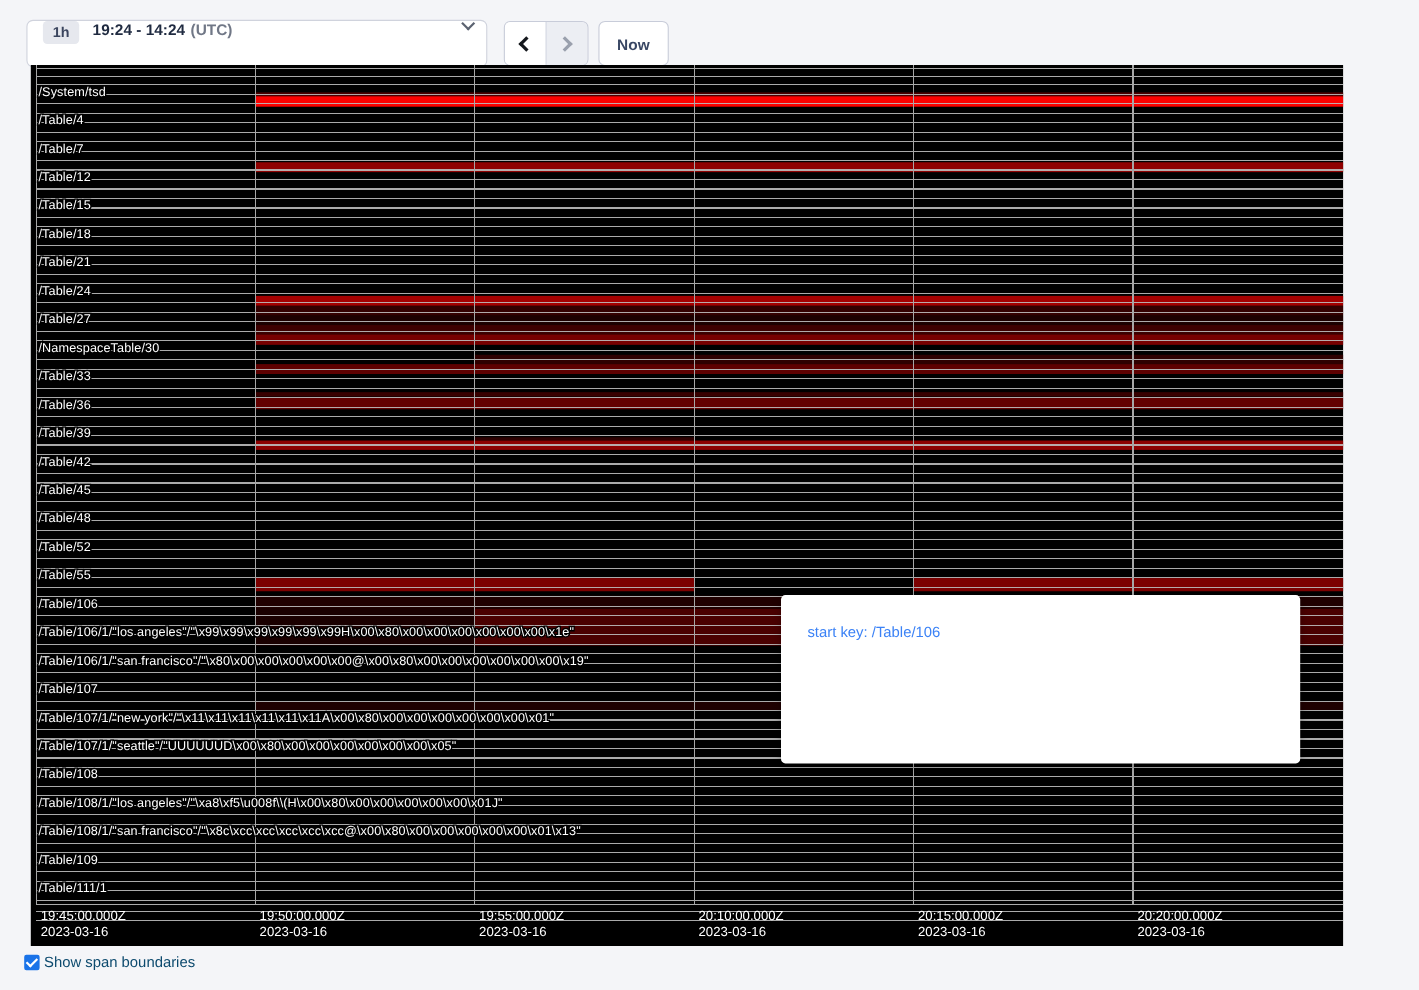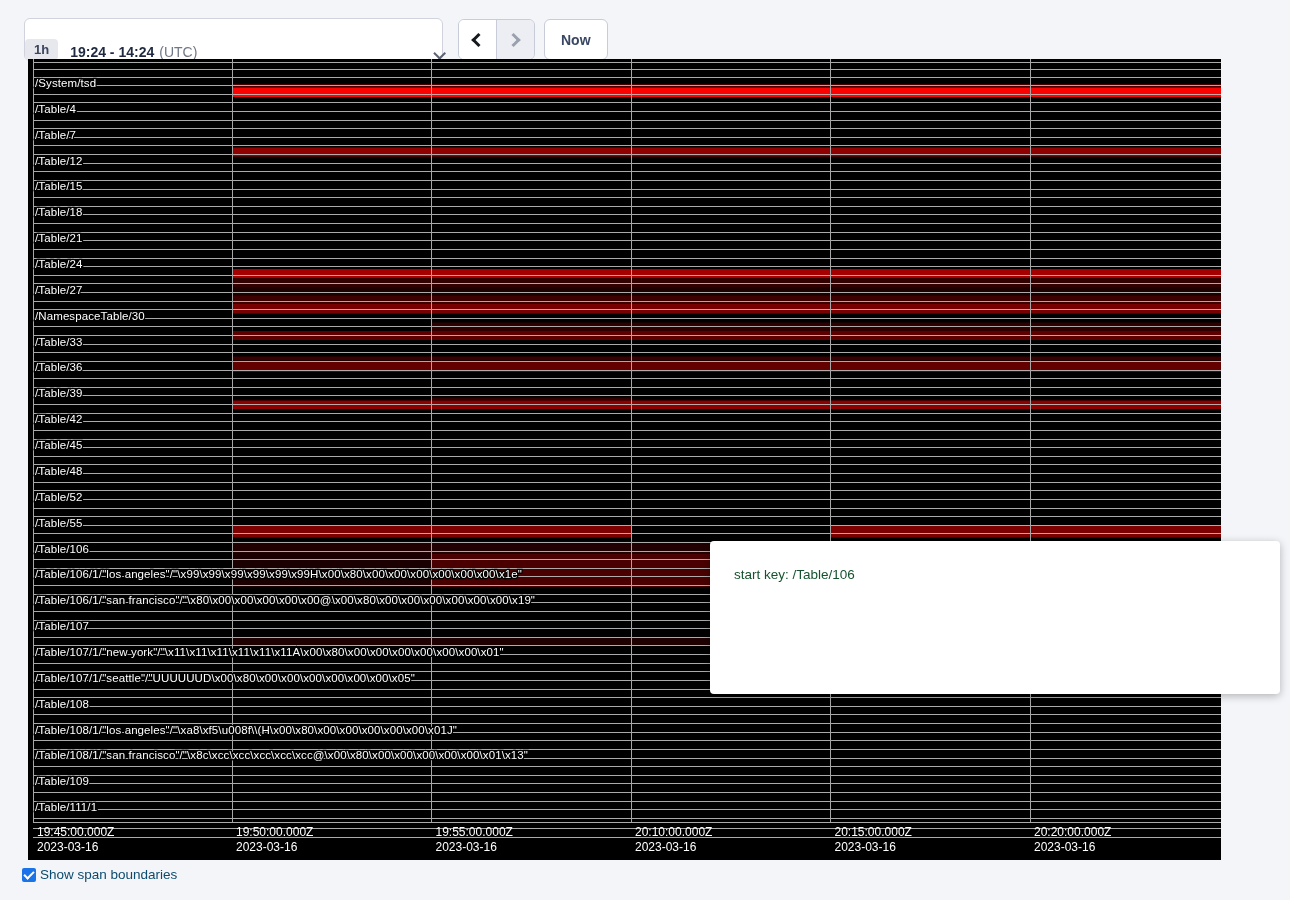--- a/index.html
+++ b/index.html
@@ -3,48 +3,48 @@
 <meta charset="utf-8">
 <style>
   * { box-sizing: border-box; }
   html,body { margin:0; padding:0; width:1290px; height:900px; background:#f4f5f8;
               font-family:"Liberation Sans", sans-serif; overflow:hidden; }
 
   
   .toolbar { position:absolute; left:0; top:0; width:1290px; height:59px; }
   .time-select { position:absolute; left:24px; top:18px; width:419px; height:43px;
                  background:#fff; border:1px solid #d0d3dd; border-radius:6px;
-                 display:flex; align-items:flex-end; padding:0 0; cursor:pointer; }
+                 display:flex; align-items:flex-start; padding:0 14px; cursor:pointer; }
   .time-badge { background:#e6e8ee; color:#3b455e; font-size:13px; font-weight:bold;
                 border-radius:4px; padding:3px 9px; margin-right:12px; }
   .time-range { color:#1f2a40; font-size:14px; font-weight:bold; }
-  .time-zone { color:#707786; font-size:14px; margin-left:5px; font-weight:normal; }
+  .time-zone { color:#707786; font-size:14px; margin-left:5px; font-weight:bold; }
   .chev-down { margin-left:auto; width:9px; height:9px; border-right:2px solid #5b6270;
                border-bottom:2px solid #5b6270; transform:rotate(45deg) translateY(-3px); }
   .nav-group { position:absolute; left:458px; top:19px; height:41px; width:77px;
                border:1px solid #c8ccd9; border-radius:6px; overflow:hidden; display:flex; }
   .nav-btn { width:50%; height:100%; display:flex; align-items:center; justify-content:center; cursor:pointer; }
   .nav-prev { background:#fff; border-right:1px solid #c8ccd9; }
   .nav-next { background:#eceef3; }
   .chev { width:10px; height:10px; border-left:3px solid #15181d; border-bottom:3px solid #15181d; }
   .chev.left  { transform:rotate(45deg) translate(1px,-1px); }
   .chev.right { transform:rotate(225deg) translate(1px,-1px); border-color:#9aa0ad; }
   .now-btn { position:absolute; left:544px; top:19px; height:41px; padding:0 16px;
              background:#fff; border:1px solid #c8ccd9; border-radius:6px;
              color:#394764; font-size:14px; font-weight:bold; cursor:pointer;
              font-family:"Liberation Sans", sans-serif;text-align:center; }
 
   
   .chart-wrap { position:absolute; left:0; top:59px; width:1146px; height:801px; }
   svg text { font-family:"Liberation Sans", sans-serif; }
 
   
-  .kv-tooltip { position:absolute; left:710px; top:541px; width:570px; height:153px;
+  .kv-tooltip { position:absolute; left:710px; top:541px; width:472px; height:153px;
                 background:#fff; border-radius:4px; box-shadow:0 2px 8px rgba(0,0,0,.28);
-                padding:10px 24px; color:#14532d; font-size:13.5px; }
+                padding:10px 24px; color:#3b82f6; font-size:13.5px; }
   .kv-tooltip .tip-line { margin-top:14px; line-height:20px; white-space:nowrap; }
 
   
   .footer { position:absolute; left:22px; top:867px; display:flex; align-items:center; }
   .cbx { width:14px; height:14px; background:#1a73e8; border-radius:2px; position:relative;
          cursor:pointer; flex:0 0 auto; }
   .cbx::after { content:""; position:absolute; left:4px; top:1px; width:4px; height:8px;
                 border-right:2px solid #fff; border-bottom:2px solid #fff; transform:rotate(45deg); }
   .cbx-label { color:#0c4a6e; font-size:13.5px; margin-left:4px; }
 </style>

